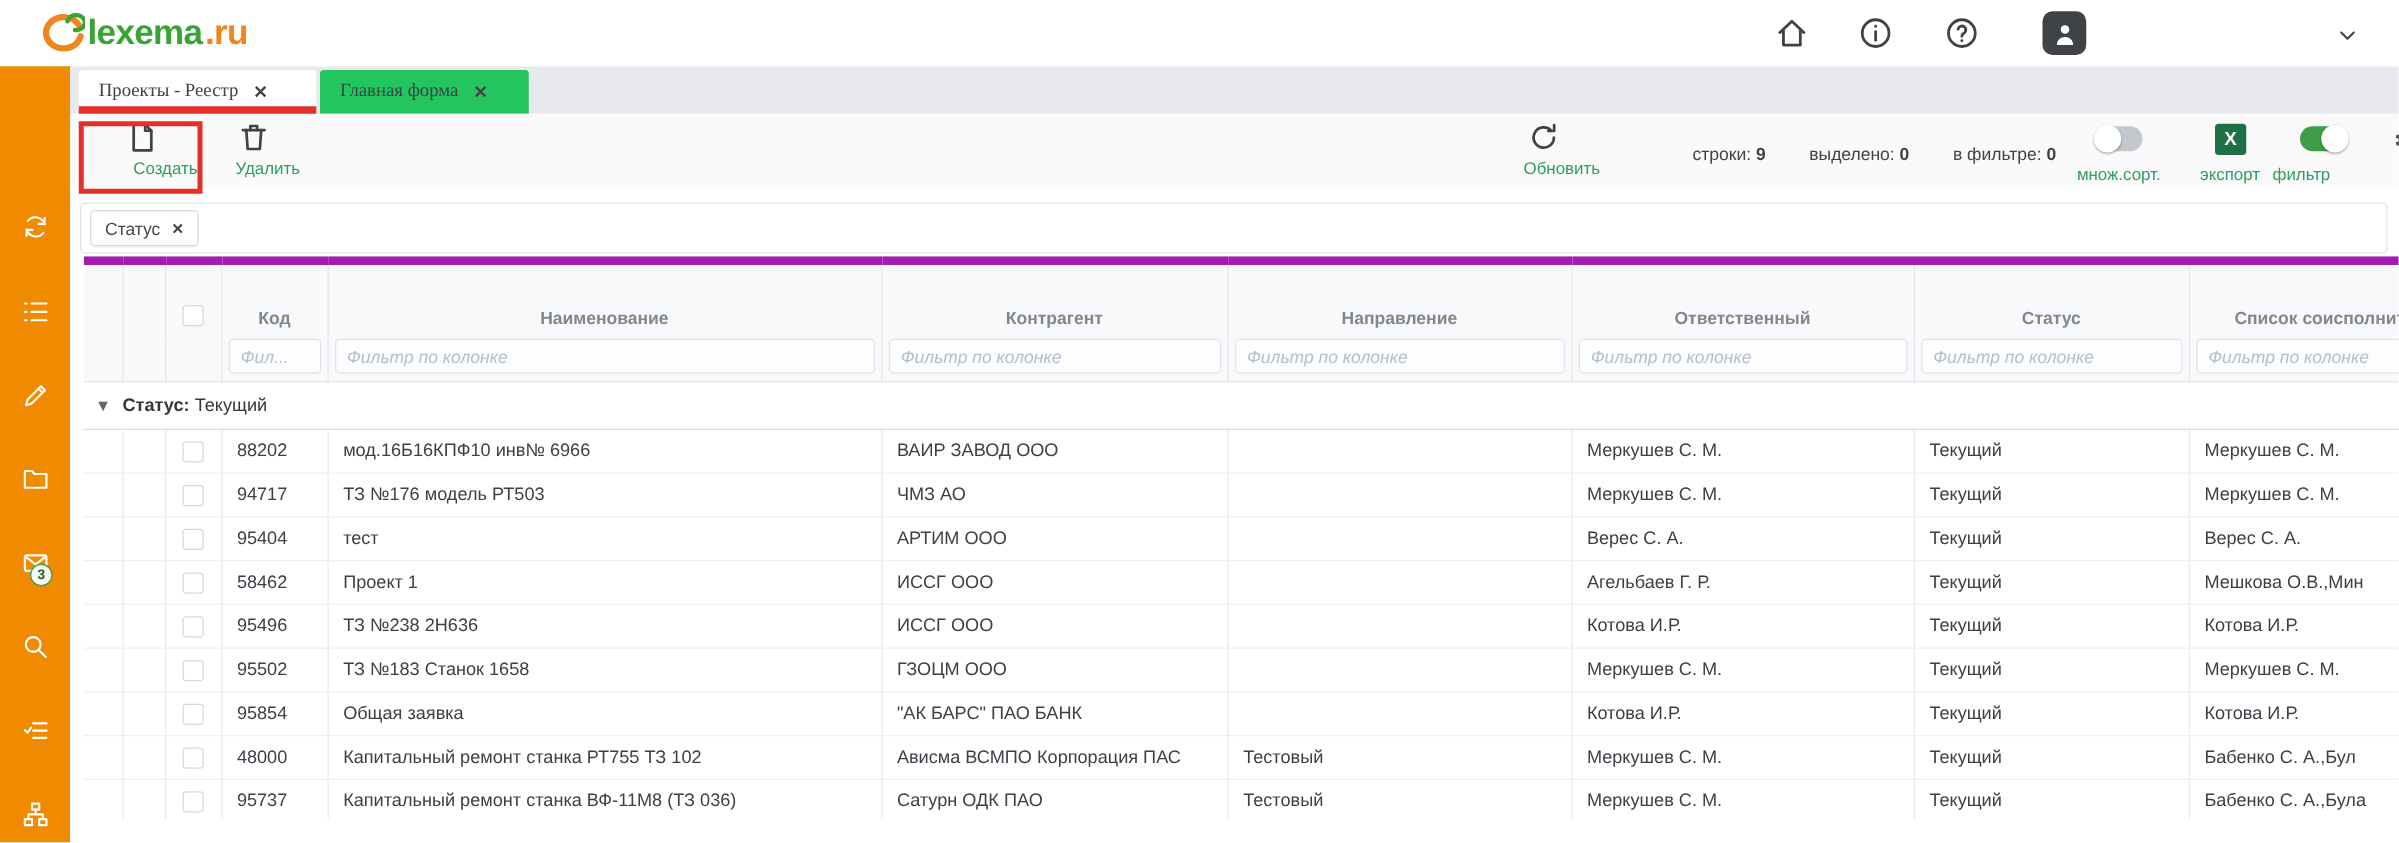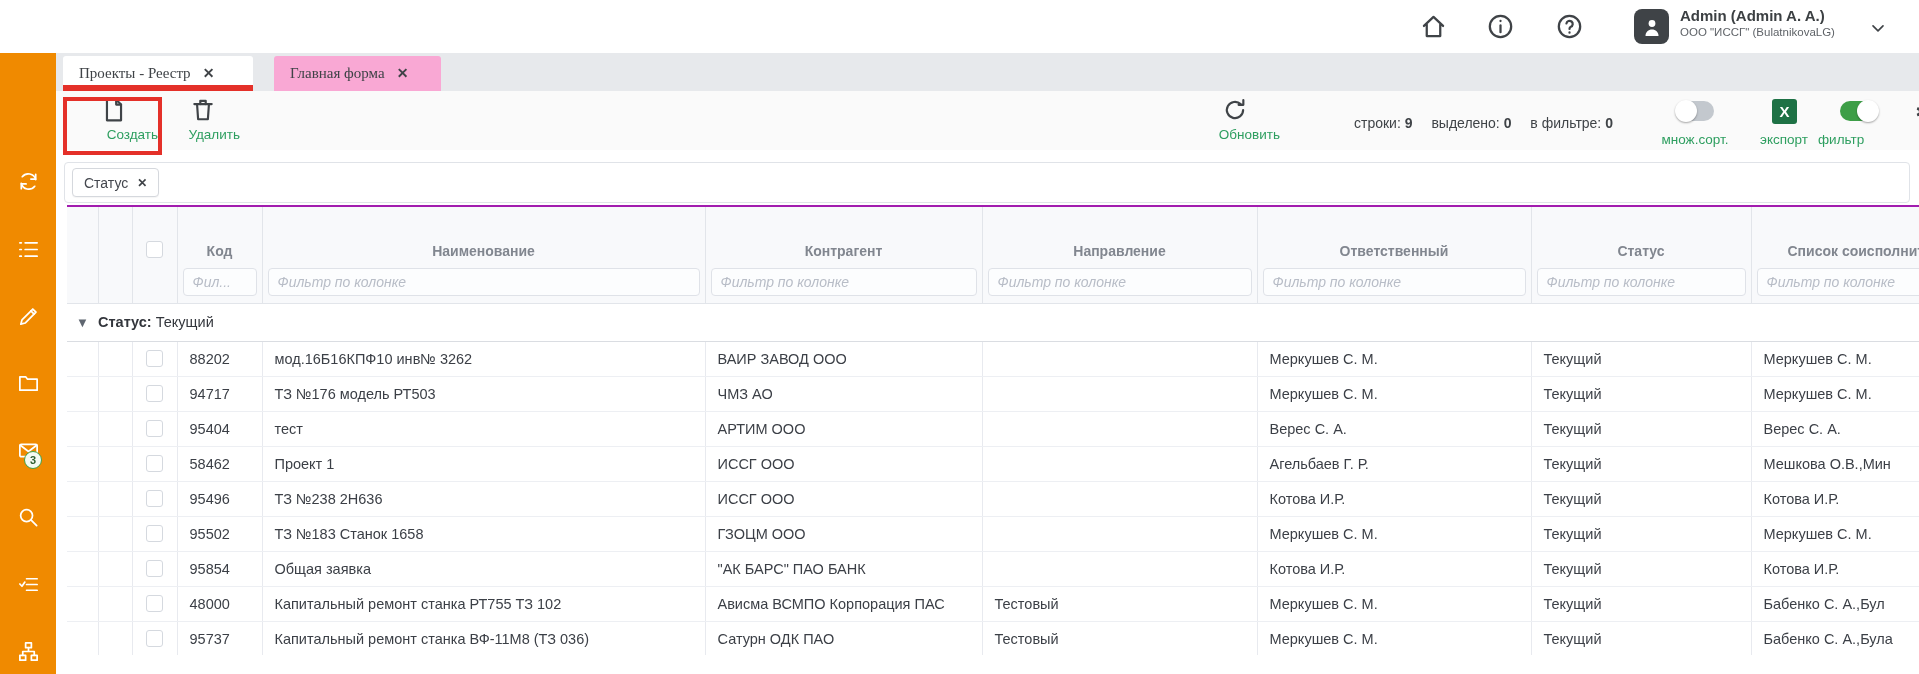--- a/index.html
+++ b/index.html
@@ -24,31 +24,31 @@
   .side-ic { position:absolute; left:17px; width:23px; height:23px; cursor:pointer; }
   .mail-badge { position:absolute; left:24px; top:398px; width:18px; height:18px; border-radius:50%;
     background:#f4faf2; border:1.5px solid #43a047; color:#2e5d2f; font-size:11px; font-weight:bold;
     display:flex; align-items:center; justify-content:center; z-index:7; }
 
   
   .tabbar { position:absolute; left:56px; top:53px; width:1863px; height:38px; background:#e7e9ec; }
   .tab { position:absolute; top:3px; height:35px; display:flex; align-items:center; gap:12px;
     padding:0 16px; font-size:15px; color:#3f4347; border-radius:3px 3px 0 0; cursor:pointer;font-family:Liberation Serif, serif; }
   .tab.active { left:7px; width:190px; background:#fff; }
-  .tab.inactive { left:218px; width:167px; background:#f9a8d4; }
+  .tab.inactive { left:200px; width:167px; background:#22c55e; }
   .tab-close { font-size:14px; font-weight:bold; color:#3f4347; cursor:pointer; }
 
   
   .toolbar { position:absolute; left:56px; top:91px; width:1863px; height:59px; background:#fafafa; }
   .tool-btn { position:absolute; top:6px; text-align:right; cursor:pointer; }
   .tool-btn svg { display:block; margin:0 auto; }
   .tool-label { font-size:13.5px; color:#2d9e5f; margin-top:4px; white-space:nowrap; }
   .counters { position:absolute; left:1298px; top:24px; font-size:14px; color:#3f4347; white-space:nowrap; }
   .counters b { font-weight:bold; }
-  .counters .pair { margin-right:15px; }
+  .counters .pair { margin-right:31px; }
   .toggle { position:absolute; top:10px; width:38px; height:20px; border-radius:10px; cursor:pointer; }
   .toggle .knob { position:absolute; top:-1px; width:22px; height:22px; border-radius:50%;
     background:#fff; box-shadow:0 1px 2px rgba(0,0,0,.35); }
   .toggle.off { background:#c3c8ce; }
   .toggle.off .knob { left:-1px; }
   .toggle.on { background:#3d9e47; }
   .toggle.on .knob { right:-1px; }
   .excel-ic { position:absolute; left:1716px; top:8px; width:25px; height:25px; background:#1e7145;
     border-radius:3px; color:#fff; font-weight:bold; font-size:15px; display:flex;
     align-items:center; justify-content:center; cursor:pointer; }
@@ -60,21 +60,21 @@
     border:1px solid #e0e3e8; border-radius:4px; background:#fff; }
   .chip { position:absolute; left:7px; top:5px; height:29px; display:flex; align-items:center; gap:9px;
     padding:0 11px; border:1px solid #d5d8dd; border-radius:4px; background:#fff;
     font-size:14px; color:#44474e; box-shadow:0 1px 1px rgba(0,0,0,.04); cursor:pointer; }
   .chip .tab-close { font-size:12px; }
 
   
   .table-wrap { position:absolute; left:67px; top:205px; width:1852px; height:450px; overflow:hidden; }
   table { border-collapse:collapse; table-layout:fixed; width:1984px; }
   th, td { border-right:1px solid #e8eaef; overflow:hidden; white-space:nowrap; }
-  thead .label-row th { height:60px; background:#f8f9fb; border-top:2px solid #a21caf;
+  thead .label-row th { height:60px; background:#f8f9fb; border-top:7px solid #a21caf;
     font-size:14px; font-weight:bold; color:#81868f; vertical-align:bottom; padding-bottom:7px;
     text-align:center; border-right:1px solid #e2e5ea; }
   thead .label-row th.last { text-align:left; padding-left:36px; }
   thead .filter-row td { height:37px; background:#f8f9fb; border-bottom:1px solid #e2e5ea;
     border-right:1px solid #e2e5ea; vertical-align:top; padding:2px 5px 0 5px; }
   .filter-input { width:100%; height:28px; border:1px solid #dfe2e8; border-radius:4px;
     padding:0 9px; font-size:14px; font-style:italic; color:#3f4347; background:#fcfdfe; outline:none;
     font-family:"Liberation Sans", sans-serif; }
   .filter-input::placeholder { color:#b8bdc7; opacity:1; }
   .group-row td { height:38px; border-top:1px solid #dadde2; border-bottom:1px solid #dadde2;
@@ -97,20 +97,28 @@
     { stroke:#3f4347; stroke-width:2; fill:none; stroke-linecap:round; stroke-linejoin:round; }
   svg.stroke-white path, svg.stroke-white circle, svg.stroke-white rect, svg.stroke-white line
     { stroke:#fff; stroke-width:1.8; fill:none; stroke-linecap:round; stroke-linejoin:round; }
 </style>
 </head>
 <body>
 
 <div class="screen">
 
   <header class="topbar">
+    <div class="logo">
+      <svg width="34" height="34" viewBox="0 0 34 34">
+        <path d="M29 11a14 12.5 0 1 0 1.5 9" fill="none" stroke="#f0861e" stroke-width="5" stroke-linecap="round"></path>
+        <path d="M20 8a7 6 0 1 1 6 7" fill="none" stroke="#3aa336" stroke-width="3.5" stroke-linecap="round"></path>
+      </svg>
+      <span class="logo-text" style="color:#3aa336">lexema</span>
+        <span class="logo-text" style="color:#f0861e">.ru</span>
+    </div>
 
     <span class="tb-ic" style="left:1420px">
       <svg class="stroke-dark" width="27" height="27" viewBox="0 0 24 24">
           <path d="M3.5 11.5 12 3.5l8.5 8M6 10v10.5h12V10"></path>
         </svg>
     </span>
     <span class="tb-ic" style="left:1487px">
       <svg class="stroke-dark" width="27" height="27" viewBox="0 0 24 24">
           <circle cx="12" cy="12" r="9.5"></circle>
           <line x1="12" y1="11" x2="12" y2="17"></line>
@@ -123,24 +131,20 @@
           <path d="M9.3 9.2a2.8 2.8 0 1 1 3.9 3.1c-.9.4-1.2 1-1.2 1.9"></path>
           <line x1="12" y1="17.3" x2="12" y2="17.5"></line>
         </svg>
     </span>
 
     <div class="avatar">
       <svg width="24" height="24" viewBox="0 0 24 24">
           <circle cx="12" cy="8.5" r="3.4" fill="#fff"></circle>
           <path d="M5.5 21c0-4 2.9-6.5 6.5-6.5s6.5 2.5 6.5 6.5z" fill="#fff"></path>
         </svg>
-    </div>
-    <div class="user-txt">
-      <div class="user-name">Admin (Admin A. A.)</div>
-      <div class="user-org">ООО "ИССГ" (BulatnikovaLG)</div>
     </div>
     <span class="user-chevron">
       <svg class="stroke-dark" width="20" height="20" viewBox="0 0 24 24">
           <path d="M6 9.5l6 6 6-6"></path>
         </svg>
     </span>
   </header>
 
   <aside class="sidebar">
     <span class="side-ic" style="top:117px">
@@ -319,21 +323,21 @@
           <td colspan="9"><b>Статус:</b>&nbsp;<span>Текущий</span></td>
         </tr>
 
         <tr class="data-row">
           <td class="ctrl"></td>
             <td class="ctrl"></td>
           <td class="ctrl">
               <div class="cbx"></div>
             </td>
           <td>88202</td>
-          <td>мод.16Б16КПФ10 инв№ 3262</td>
+          <td>мод.16Б16КПФ10 инв№ 6966</td>
           <td>ВАИР ЗАВОД ООО</td>
           <td></td>
           <td>Меркушев С. М.</td>
           <td>Текущий</td>
           <td>Меркушев С. М.</td>
         </tr>
         <tr class="data-row">
           <td class="ctrl"></td>
             <td class="ctrl"></td>
           <td class="ctrl">

